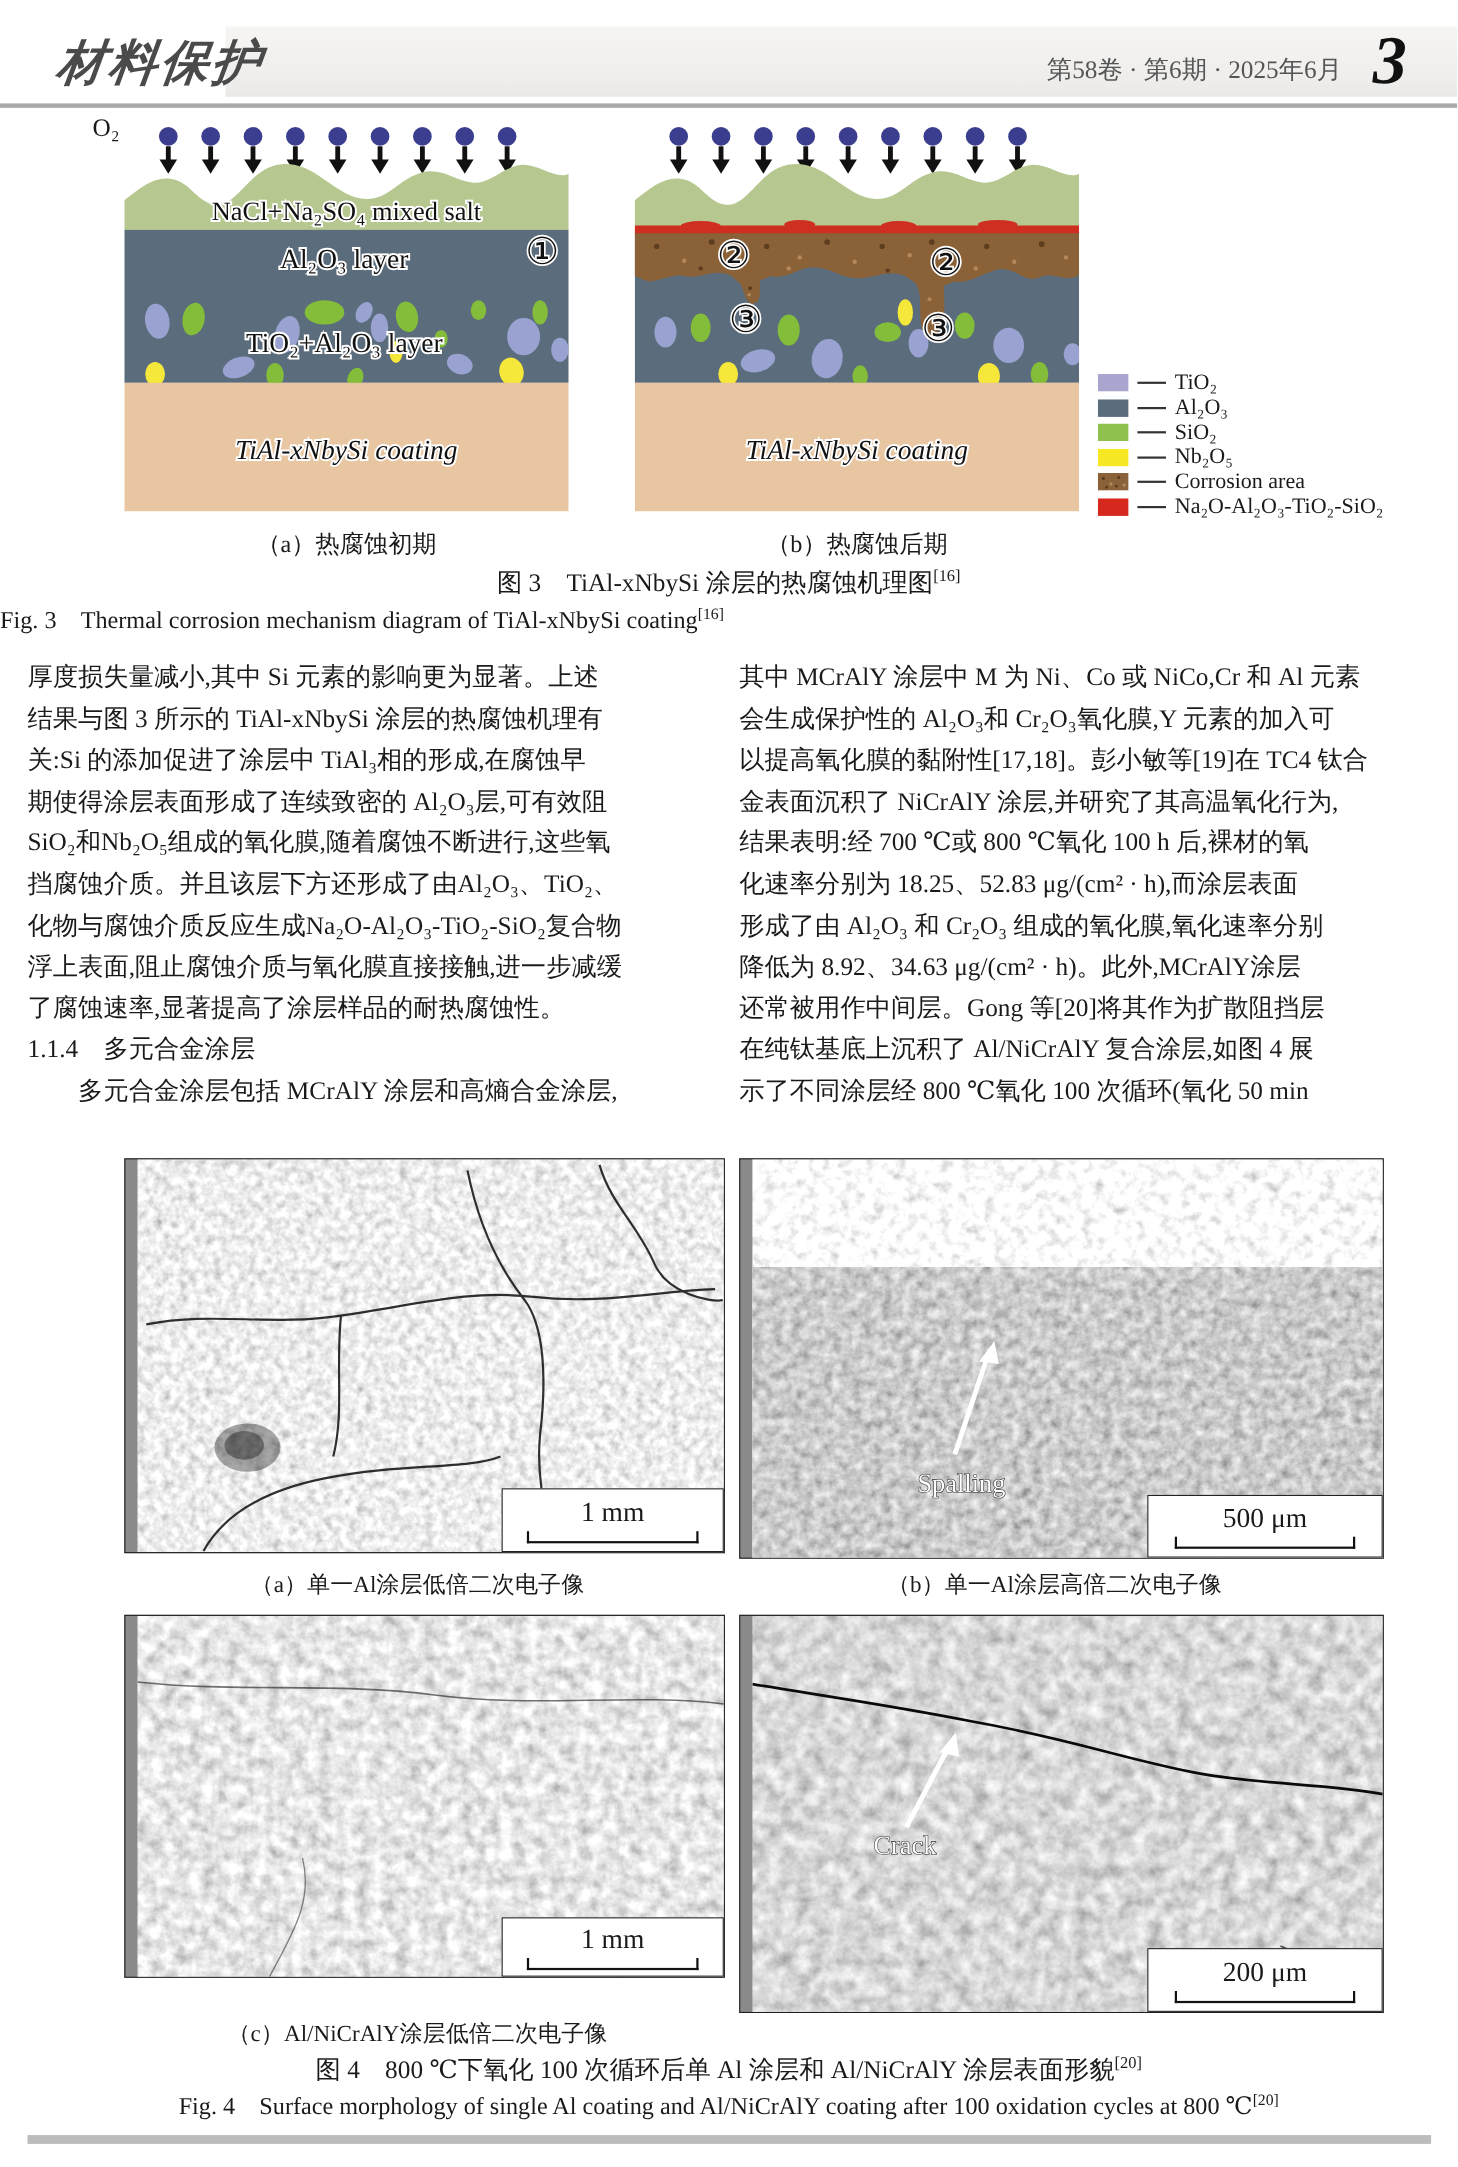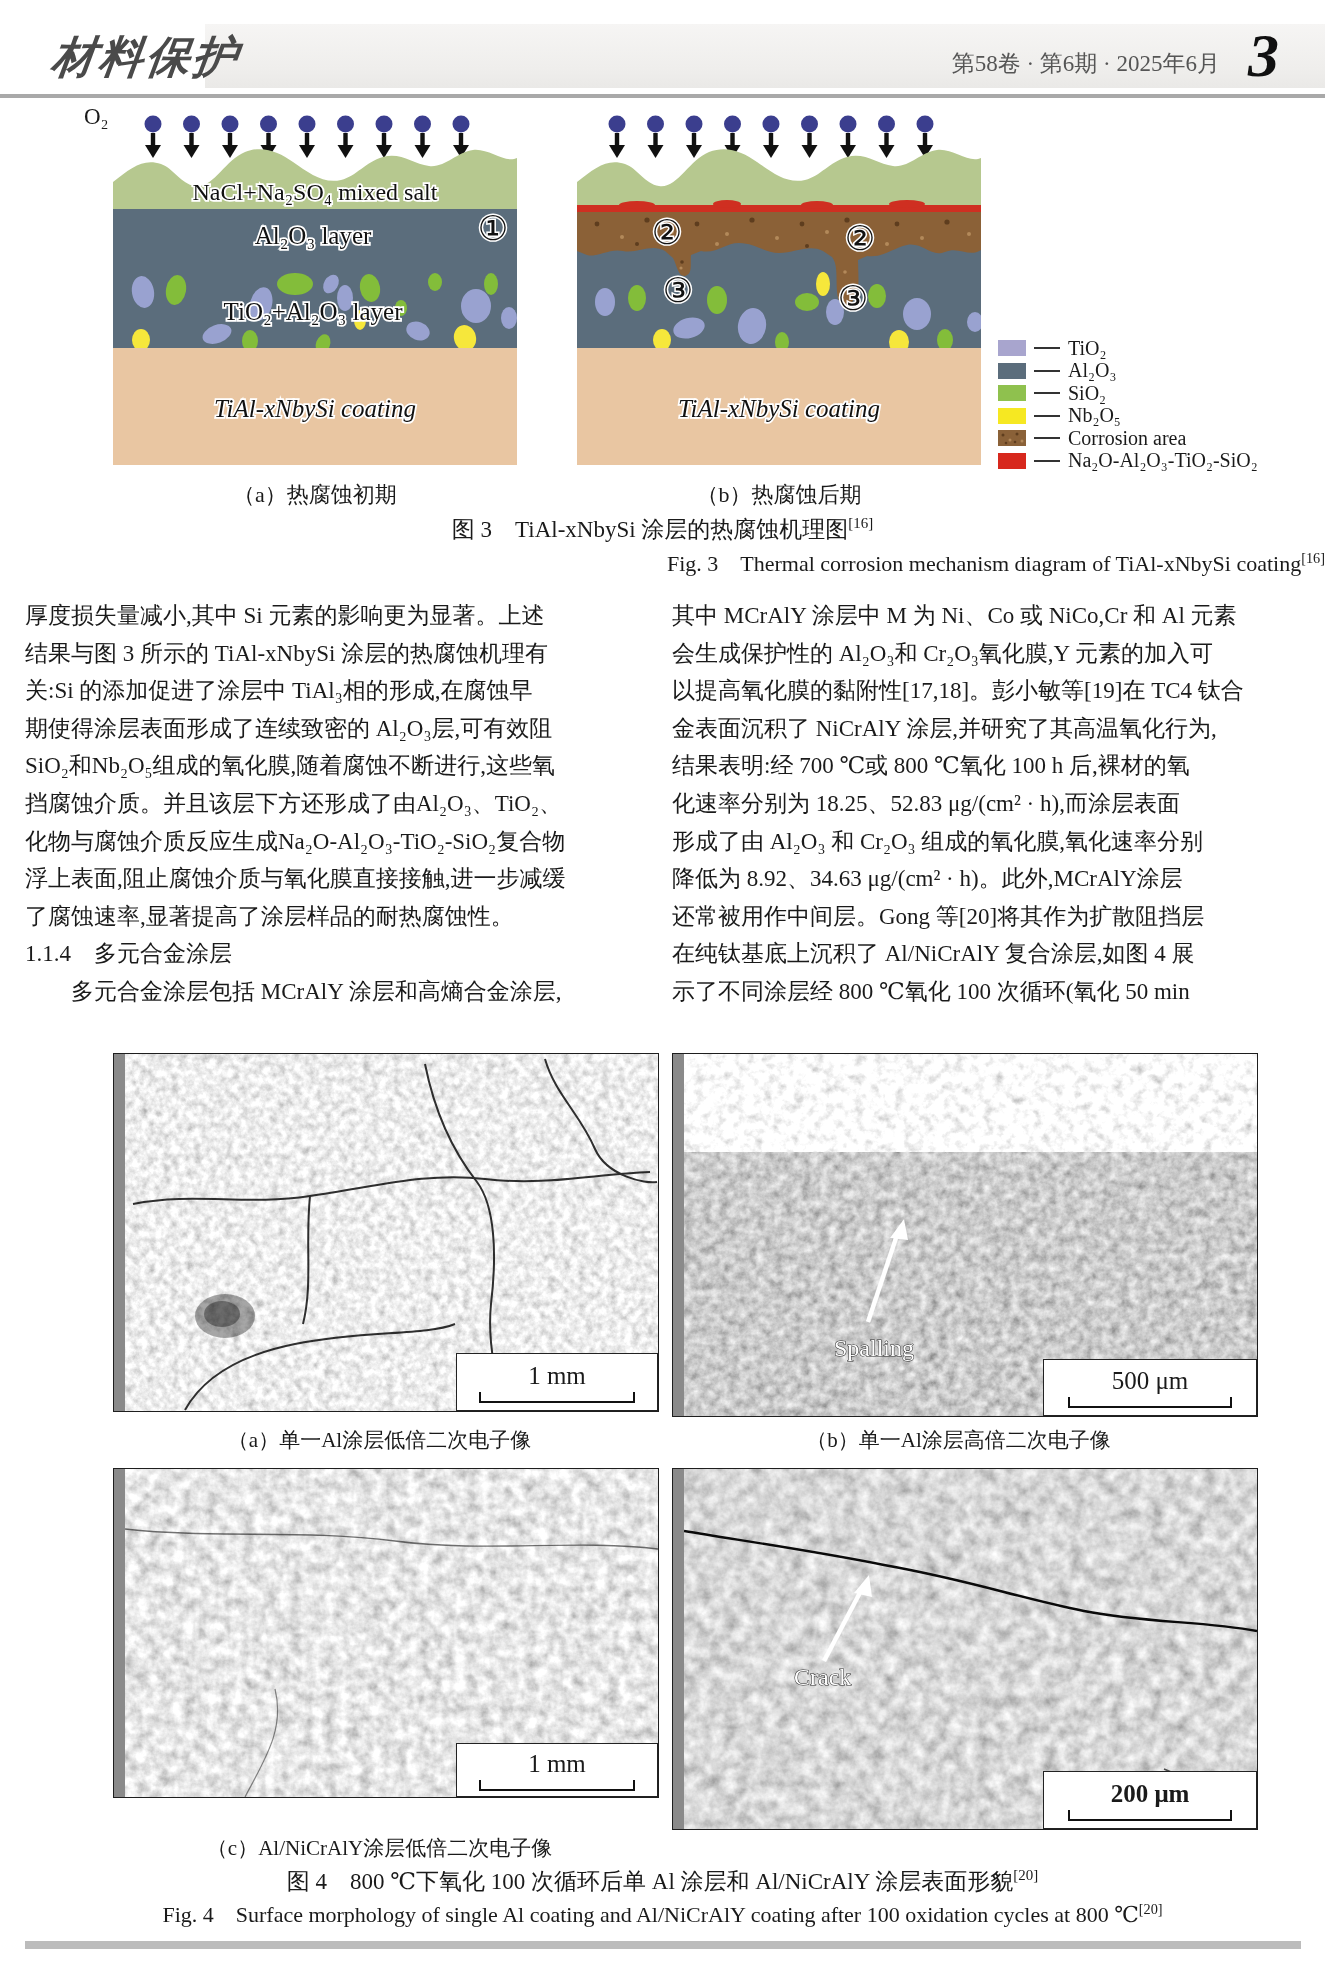--- a/index.html
+++ b/index.html
@@ -12,21 +12,21 @@
   .logo{top:28px;left:52px;font-size:44px;font-weight:bold;font-style:italic;
         color:#4a4a4a;transform:skewX(-7deg);letter-spacing:3px;}
   .issue{top:48px;left:840px;width:380px;text-align:right;font-size:23px;color:#555;}
   .pageno{top:20px;left:1248px;font-size:62px;font-weight:bold;font-style:italic;color:#111;}
   .header-rule{top:94px;left:0;width:1325px;height:4px;background:#a9a9a9;}
   .bottom-band{top:1941px;left:25px;width:1276px;height:8px;background:#bcbcbc;}
   
   .o2{top:104px;left:84px;font-size:23px;}
   .figcap-panel{font-size:22px;text-align:center;}
   .figcap-cn{top:514px;left:0;width:1325px;text-align:center;font-size:23px;}
-  .figcap-en{top:549px;left:0;width:1325px;text-align:right;font-size:22px;}
+  .figcap-en{top:549px;left:0;width:1325px;text-align:left;font-size:22px;}
   sup{font-size:0.65em;}
   .diag-label{font-family:"Liberation Serif","DejaVu Serif",serif;fill:#111;
               paint-order:stroke;stroke:#ffffff;stroke-width:3.5px;}
   .marker{font-family:"DejaVu Sans",sans-serif;fill:#111;paint-order:stroke;stroke:#fff;stroke-width:3px;}
   .legend{top:340px;left:998px;display:flex;flex-direction:column;gap:6.5px;}
   .legend-row{display:flex;align-items:center;gap:8px;height:16px;}
   .legend-dash{width:26px;border-top:2px solid #333;}
   .legend-label{font-size:20px;white-space:nowrap;}
   
   .col{display:flex;flex-direction:column;}
@@ -446,21 +446,21 @@
       <g stroke="#0a0a0a" fill="none">
         <path d="M0,62 C60,72 130,82 200,96 C290,112 330,128 400,142 C460,154 520,152 573,162" stroke-width="2.4"></path>
         <path d="M480,300 C500,310 520,308 540,315" stroke-width="1.5" opacity="0.7"></path>
       </g>
       <g>
         <line x1="140" y1="192" x2="180" y2="116" stroke="#fff" stroke-width="4.5"></line>
         <polygon points="185,106 170,124 188,128" fill="#fff"></polygon>
       </g>
       <text class="annot" x="110" y="216" font-size="24">Crack</text>
     </svg>
-    <div class="scalebox" style="width:212px;height:56px;font-weight:bold;">
+    <div class="scalebox" style="width:212px;height:56px;">
       <div class="scale-label">200 μm</div>
       <div class="scale-line" style="width:160px;"></div>
     </div>
   </div>
 
   <div class="abs semcap" style="top:1834px;left:113px;width:533px;">（c）Al/NiCrAlY涂层低倍二次电子像</div>
 
   <div class="abs fig4-cn"><span>图 4　800 ℃下氧化 100 次循环后单 Al 涂层和 Al/NiCrAlY 涂层表面形貌</span><sup>[20]</sup></div>
   <div class="abs fig4-en"><span>Fig. 4　Surface morphology of single Al coating and Al/NiCrAlY coating after 100 oxidation cycles at 800 ℃</span><sup>[20]</sup></div>
 

